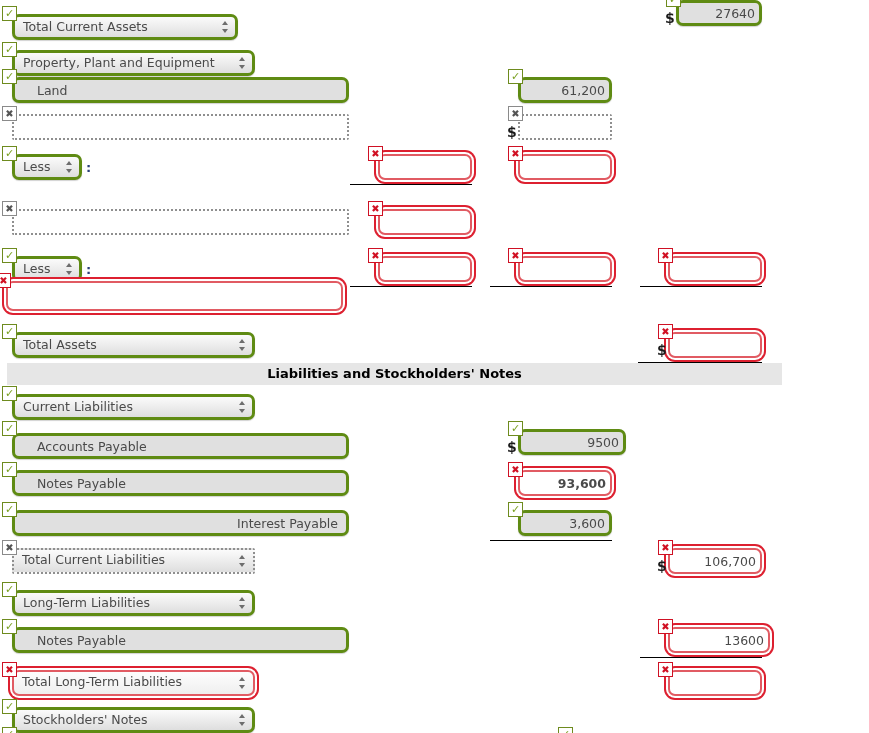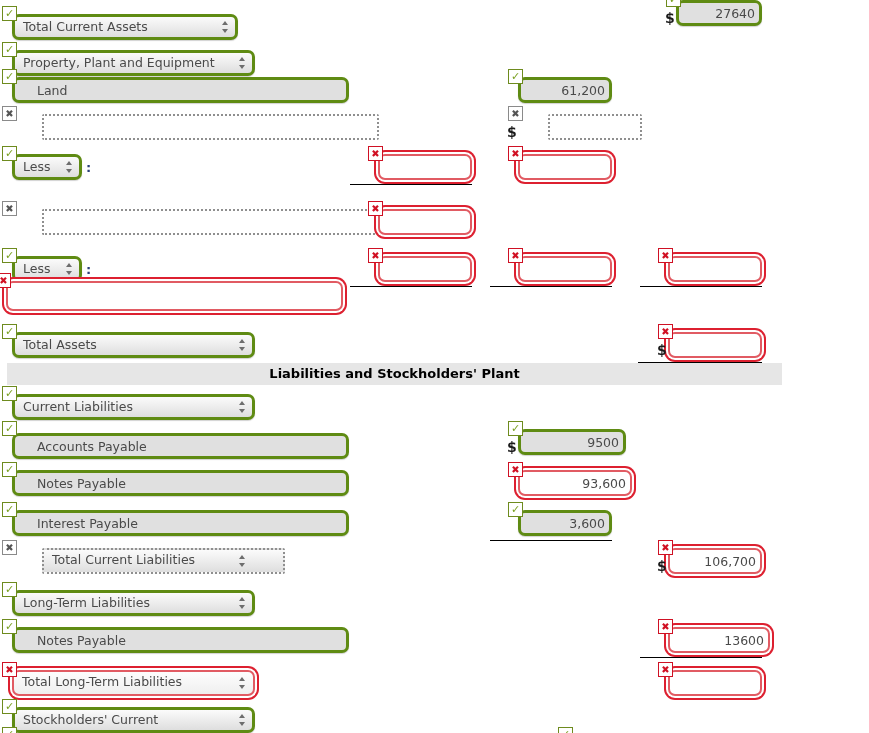--- a/index.html
+++ b/index.html
@@ -57,21 +57,20 @@
     color: #4a4a4a;
   }
   .ctl.bad.sel { background-image: linear-gradient(#fdfdfd,#efefef); }
 
   
   .ctl.none {
     background: #fff;
     border: 2px dotted #8f8f8f;
     border-radius: 2px;
     box-shadow: none;
-    margin-left: 30px;
   }
   .ctl.none.sel { background-image: linear-gradient(#fbfbfb,#dedede); }
 
   
   .arrow {
     position: absolute; right: 9px; top: 50%;
     margin-top: -7px; width: 7px; height: 14px;
     pointer-events: none; z-index: 5;
   }
   .arrow::before, .arrow::after {
@@ -216,25 +215,25 @@
     <div class="fw" style="left: 518px; top: 429px; width: 94px;">
       <input class="ctl num" type="text" readonly="" value="9500" style="width: 108px;">
     </div>
     <div class="badge ok" style="left: 508px; top: 421px;"></div>
     <span class="dollar" style="left: 507px; top: 439px;">$</span>
     <div class="fw" style="left: 12px; top: 470px; width: 337px;">
       <input class="ctl lbl" type="text" readonly="" value="Notes Payable" style="width: 337px; height: 26px;">
     </div>
     <div class="badge ok" style="left: 2px; top: 462px;"></div>
     <div class="fw" style="left: 518px; top: 470px; width: 94px;">
-      <input class="ctl num bad" type="text" readonly="" value="93,600" style="width: 114px;">
+      <input class="ctl num bad" type="text" readonly="" value="93,600" style="width: 94px; font-weight: bold;">
     </div>
     <div class="badge err" style="left: 508px; top: 462px;"></div>
     <div class="fw" style="left: 12px; top: 510px; width: 337px;">
-      <input class="ctl lbl" type="text" readonly="" value="Interest Payable" style="width: 337px; height: 26px;">
+      <input class="ctl lbl" type="text" readonly="" value="Interest Payable" style="width: 337px; height: 26px; text-align: right;">
     </div>
     <div class="badge ok" style="left: 2px; top: 502px;"></div>
     <div class="fw" style="left: 518px; top: 510px; width: 94px;">
       <input class="ctl num" type="text" readonly="" value="3,600" style="width: 94px;">
     </div>
     <div class="badge ok" style="left: 508px; top: 502px;"></div>
     <div class="rule" style="left: 490px; top: 540px; width: 122px;"></div>
     <div class="fw" style="left: 12px; top: 548px; width: 243px;">
       <div class="ctl sel none" style="width: 243px; height: 26px;">Total Current Liabilities</div>
       <span class="arrow"></span>
@@ -262,20 +261,20 @@
     <div class="fw" style="left: 12px; top: 670px; width: 243px;">
       <div class="ctl sel bad" style="width: 243px; height: 26px;">Total Long-Term Liabilities</div>
       <span class="arrow"></span>
     </div>
     <div class="badge err" style="left: 2px; top: 662px;"></div>
     <div class="fw" style="left: 668px; top: 670px; width: 94px;">
       <input class="ctl num bad" type="text" readonly="" value="" style="width: 94px;">
     </div>
     <div class="badge err" style="left: 658px; top: 662px;"></div>
     <div class="fw" style="left: 12px; top: 707px; width: 243px;">
-      <div class="ctl sel" style="width: 243px; height: 26px;">Stockholders' Current</div>
+      <div class="ctl sel" style="width: 243px; height: 26px;">Stockholders' Notes</div>
       <span class="arrow"></span>
     </div>
     <div class="badge ok" style="left: 2px; top: 699px;"></div>
     <div class="badge ok" style="left: 2px; top: 727px;"></div>
     <div class="badge ok" style="left: 558px; top: 727px;"></div>
-    <div class="band" style="left: 7px; top: 363px; width: 775px;">Liabilities and Stockholders' Plant</div>
+    <div class="band" style="left: 7px; top: 363px; width: 775px;">Liabilities and Stockholders' Notes</div>
   </div>
 
 </body></html>

